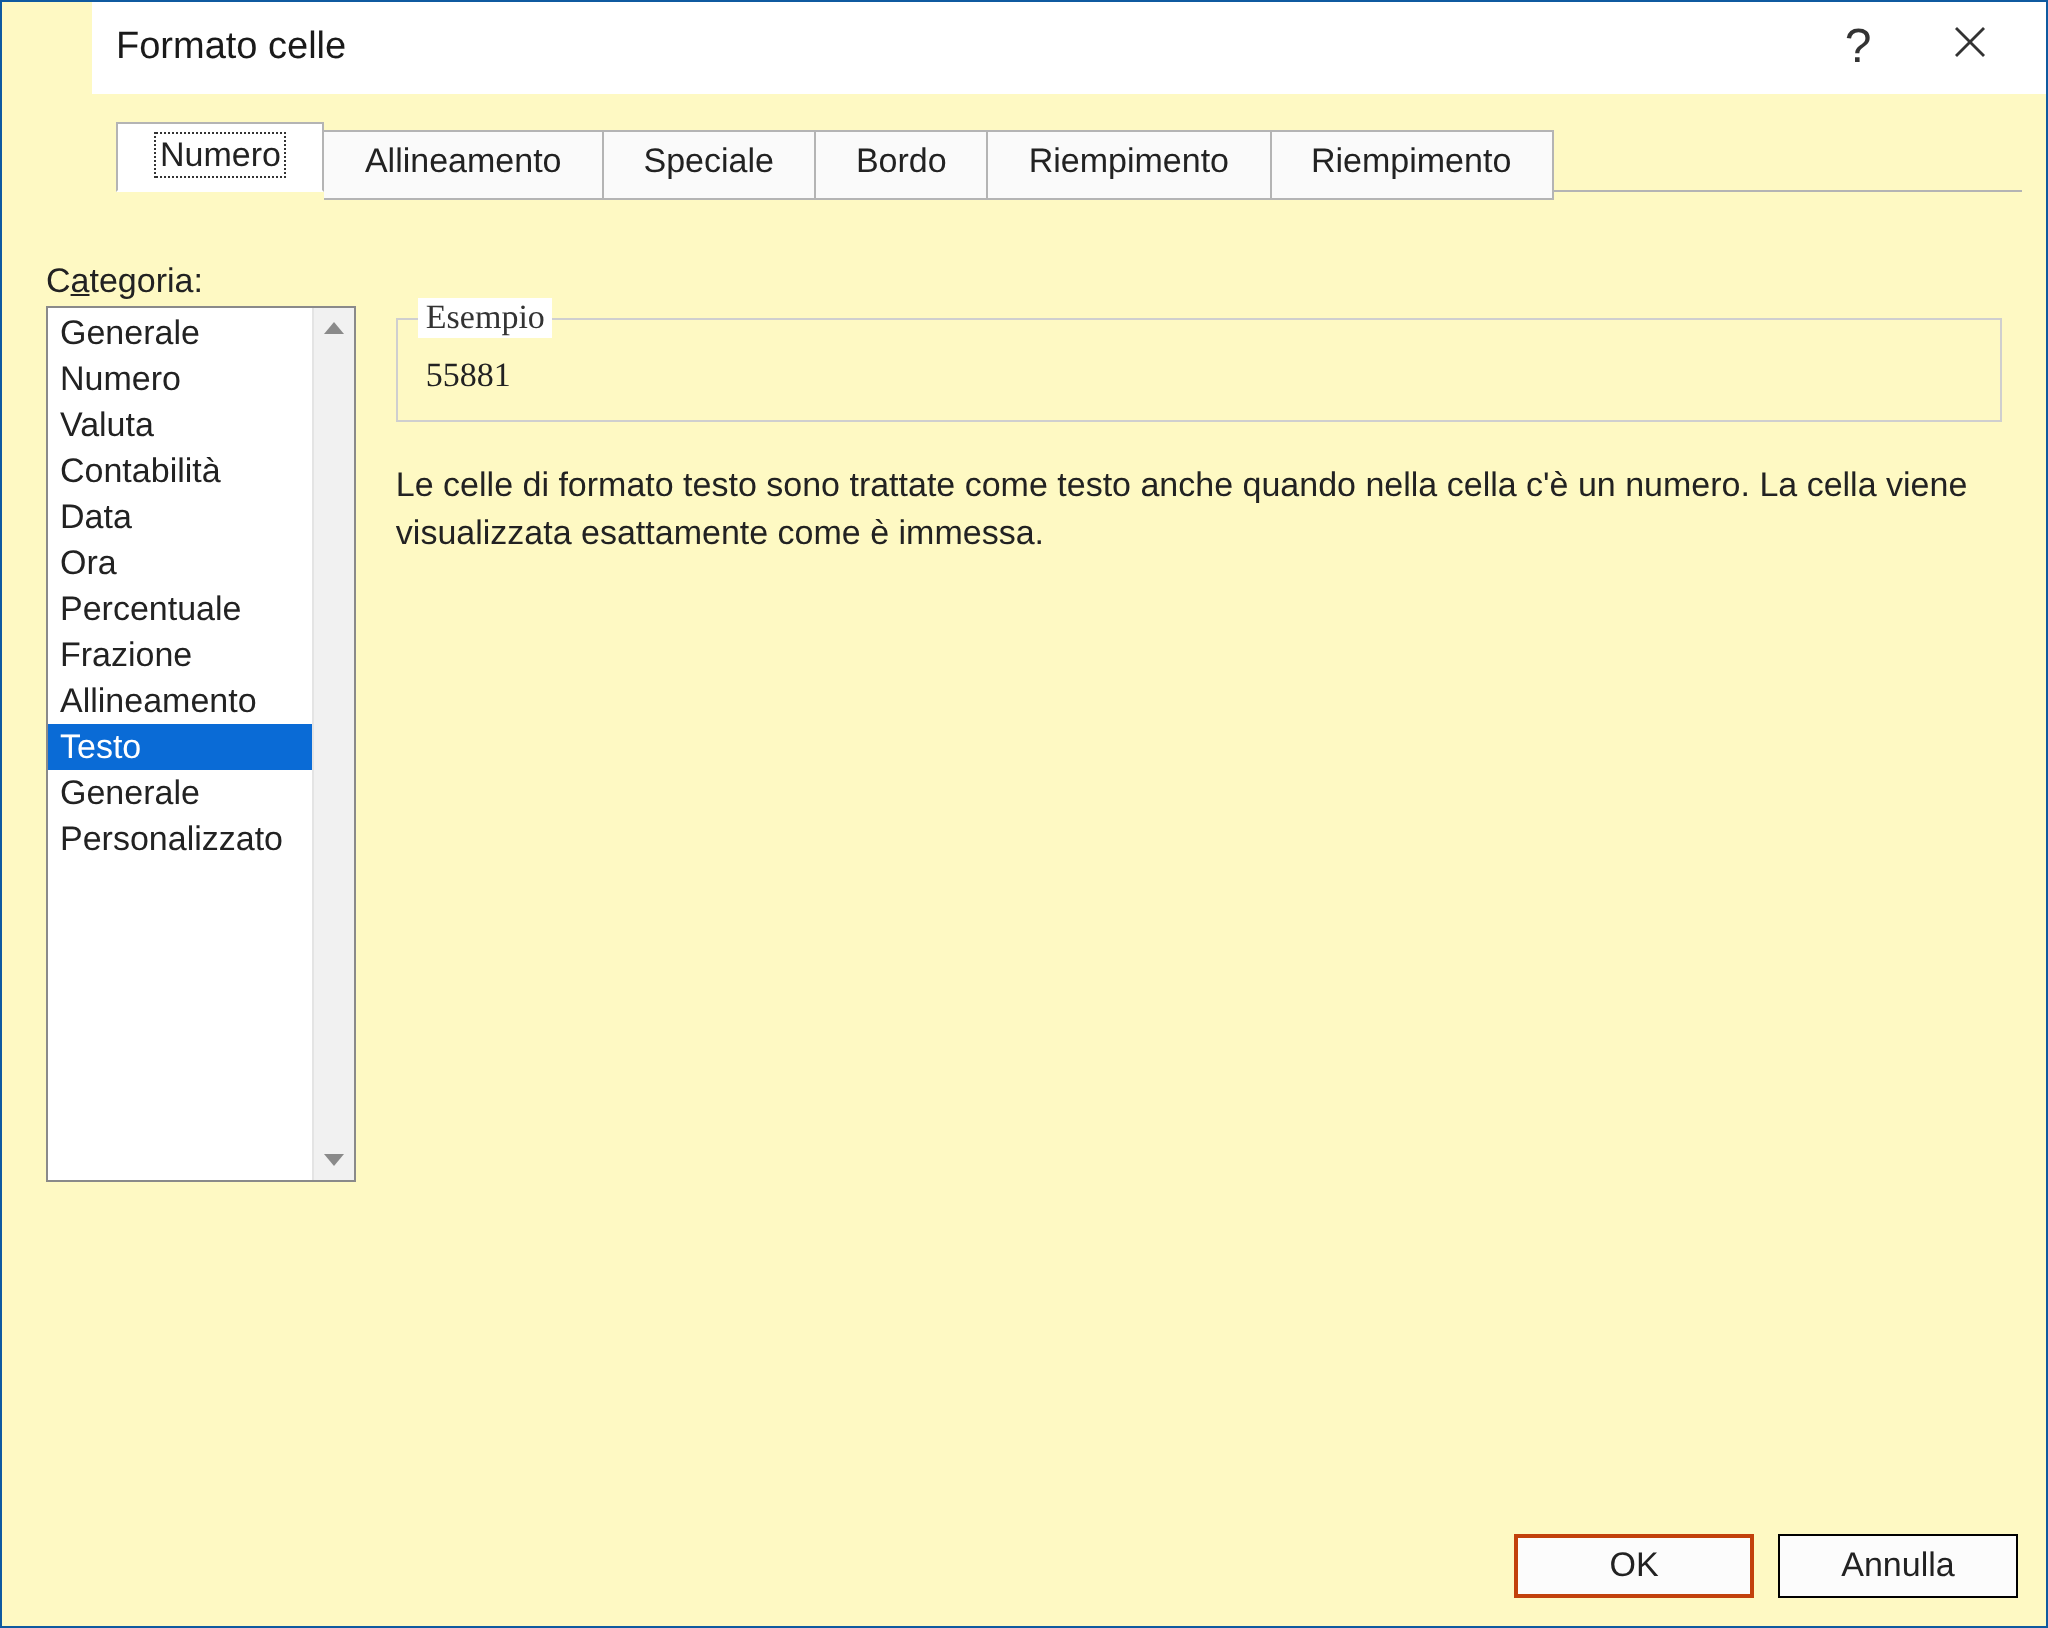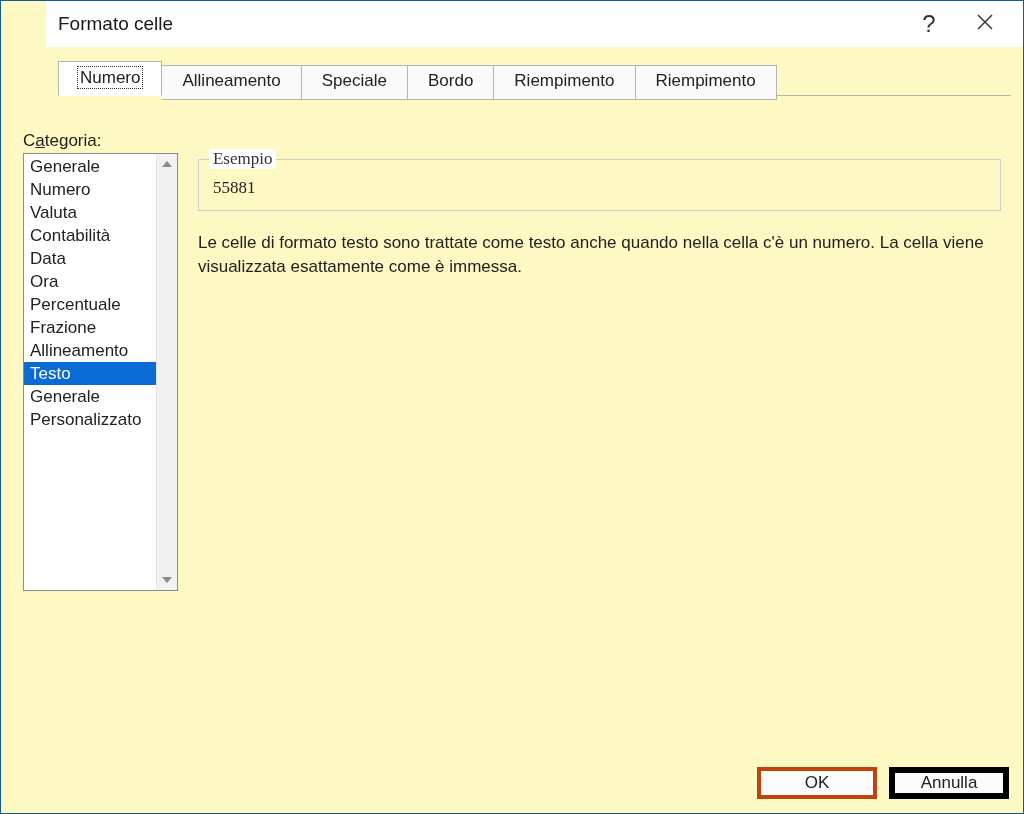--- a/index.html
+++ b/index.html
@@ -205,33 +205,33 @@
     position: absolute;
     right: 14px;
     bottom: 14px;
     display: flex;
     gap: 12px;
   }
   .btn {
     min-width: 120px;
     height: 32px;
     box-sizing: border-box;
-    border: 6px solid #000000;
+    border: 1px solid #000000;
     background: #fcfcfc;
     font-size: 17px;
     color: #222;
     display: flex;
     align-items: center;
     justify-content: center;
     cursor: default;
     user-select: none;
     padding: 0 18px;
   }
   .btn.default {
-    border: 4px solid #c2410c;
+    border: 2px solid #c2410c;
     text-align: right;
   }
 </style>
 </head>
 <body>
 
 <div class="dialog">
 
   <div class="titlebar">
     <div class="title-text">Formato celle</div>

